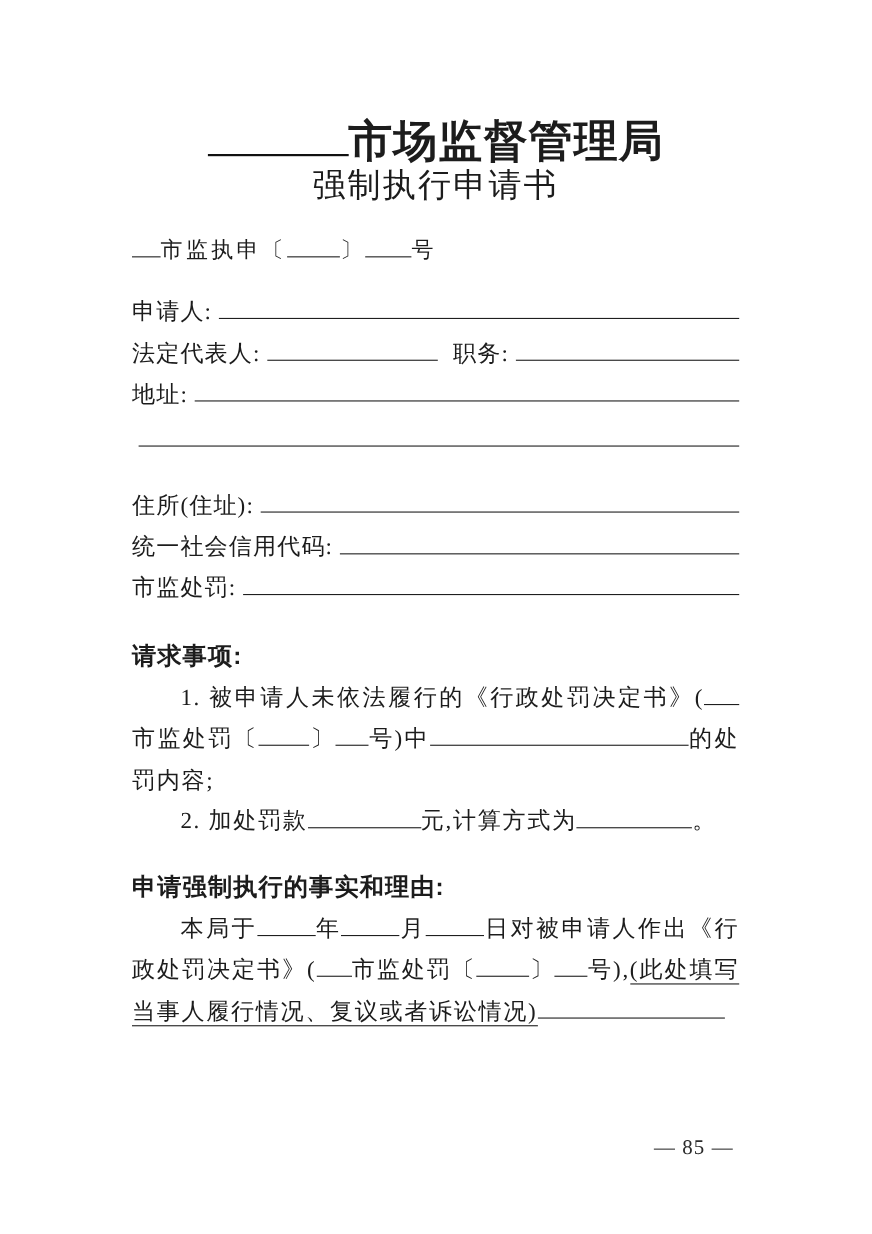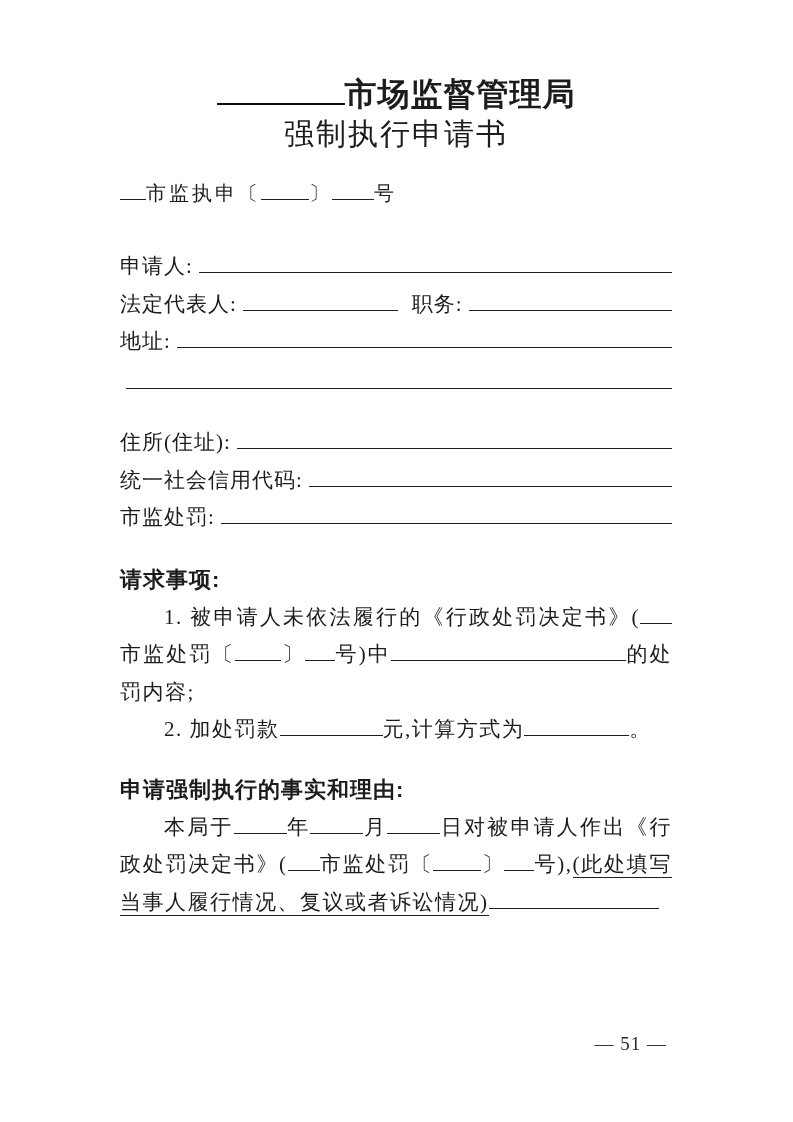--- a/index.html
+++ b/index.html
@@ -14,24 +14,24 @@
   }
   .content {
     position: absolute;
     left: 120px;
     top: 0;
     width: 552px;
   }
 
   
   .org-line {
-    padding-top: 74px;
+    padding-top: 104px;
     text-align: center;
     font-weight: bold;
-    font-size: 32px;
+    font-size: 40px;
     line-height: 40px;
     letter-spacing: 1px;
     white-space: nowrap;
   }
   .doc-title {
     text-align: center;
     font-weight: normal;
     font-size: 30px;
     line-height: 40px;
     letter-spacing: 2px;
@@ -58,21 +58,21 @@
     height: 0.9em;
     vertical-align: baseline;
   }
   .w26  { width: 26px; }  .w30  { width: 30px; }  .w32  { width: 32px; }
   .w42  { width: 42px; }  .w46  { width: 46px; }  .w48  { width: 48px; }
   .w53  { width: 53px; }  .w103 { width: 103px; } .w105 { width: 105px; }
   .w128 { width: 128px; } .w155 { width: 155px; } .w170 { width: 170px; }
   .w235 { width: 235px; }
 
   
-  .sec-applicant  { margin-top: 38px; }
+  .sec-applicant  { margin-top: 20px; }
   .sec-respondent { margin-top: 26px; }
   .frow {
     display: flex;
     align-items: baseline;
     height: 37.5px;
     font-size: 21px;
     letter-spacing: 1px;
   }
   .frow .lbl { white-space: nowrap; line-height: 37.5px; }
   .frow .fill {
@@ -169,14 +169,14 @@
     </div>
 
     <div class="heading h-request">请求事项:</div>
     <p class="para"><span>1. 被申请人未依法履行的《行政处罚决定书》(</span><span class="ib w32"></span><span>市监处罚〔</span><span class="ib w46"></span><span>〕</span><span class="ib w30"></span><span>号)中</span><span class="ib w235"></span><span>的处罚内容;</span></p>
     <p class="para"><span>2. 加处罚款</span><span class="ib w103"></span><span>元,计算方式为</span><span class="ib w105"></span><span>。</span></p>
 
     <div class="heading h-facts">申请强制执行的事实和理由:</div>
     <p class="para"><span>本局于</span><span class="ib w53"></span><span>年</span><span class="ib w53"></span><span>月</span><span class="ib w53"></span><span>日对被申请人作出《行政处罚决定书》(</span><span class="ib w32"></span><span>市监处罚〔</span><span class="ib w48"></span><span>〕</span><span class="ib w30"></span><span>号),</span><span class="unote">(此处填写当事人履行情况、复议或者诉讼情况)</span><span class="ib w170"></span></p>
   </div>
 
-  <div class="page-no">— 51 —</div>
+  <div class="page-no">— 85 —</div>
 </div>
 
 </body></html>

